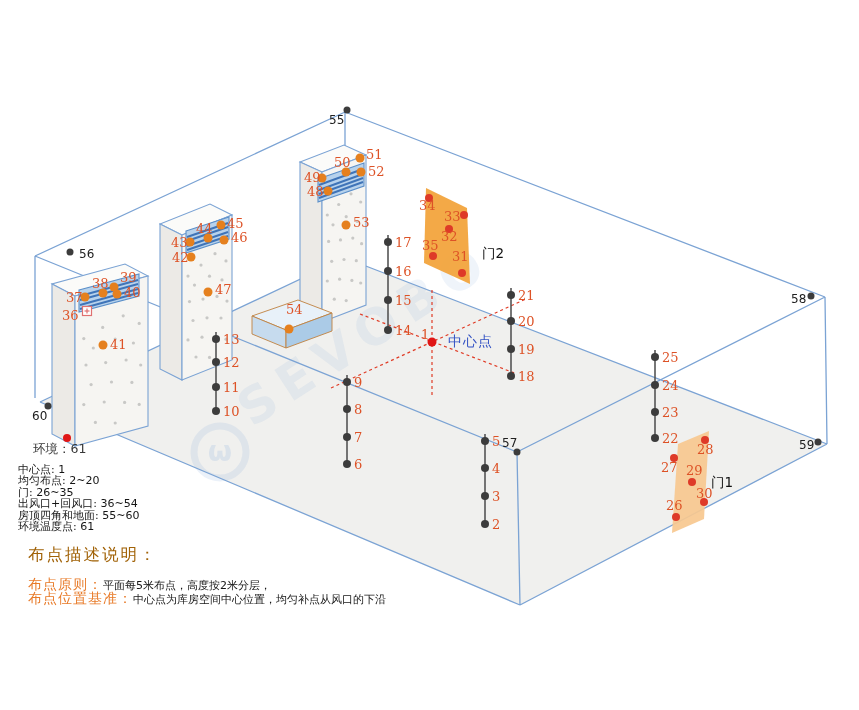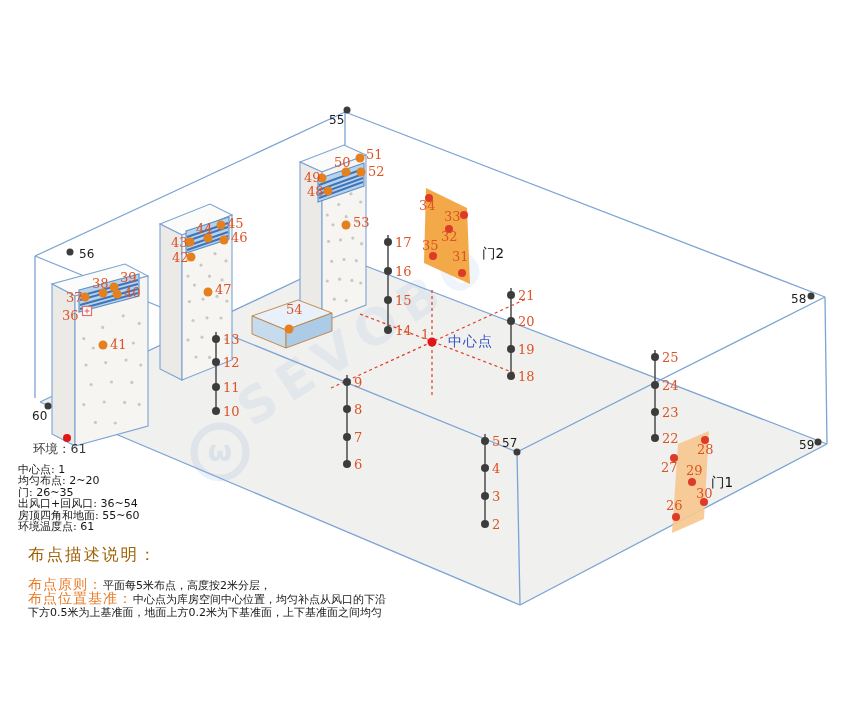--- a/index.html
+++ b/index.html
@@ -317,15 +317,14 @@
       <div>均匀布点: 2~20</div>
       <div>门: 26~35</div>
       <div>出风口+回风口: 36~54</div>
       <div>房顶四角和地面: 55~60</div>
       <div>环境温度点: 61</div>
     </div>
   <div class="desc" id="desc">
       <div class="h1">布点描述说明：</div>
       <div class="line"><span class="head">布点原则：</span>平面每5米布点，高度按2米分层，</div>
       <div class="line"><span class="head">布点位置基准：</span>中心点为库房空间中心位置，均匀补点从风口的下沿</div>
-      <div class="line">下方0.5米为上基准面，地面上方0.2米为下基准面，上下基准面之间均匀</div>
     </div>
 </div>
 
 </body></html>

